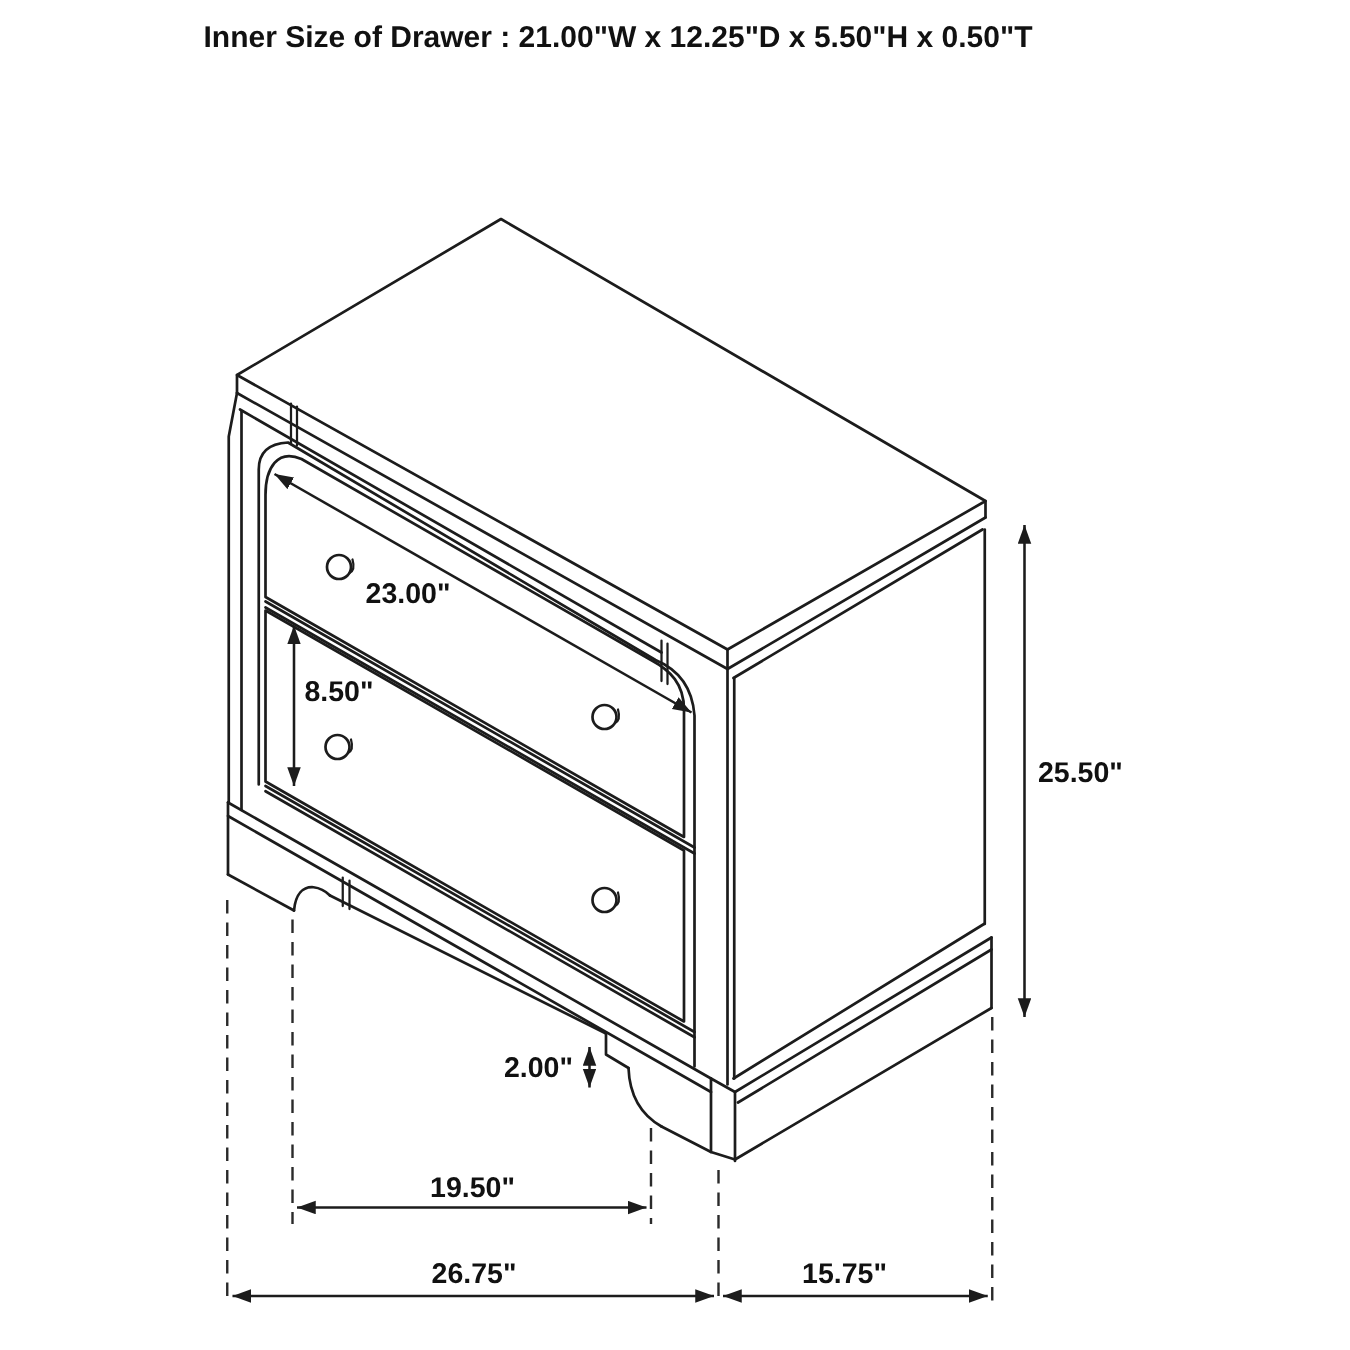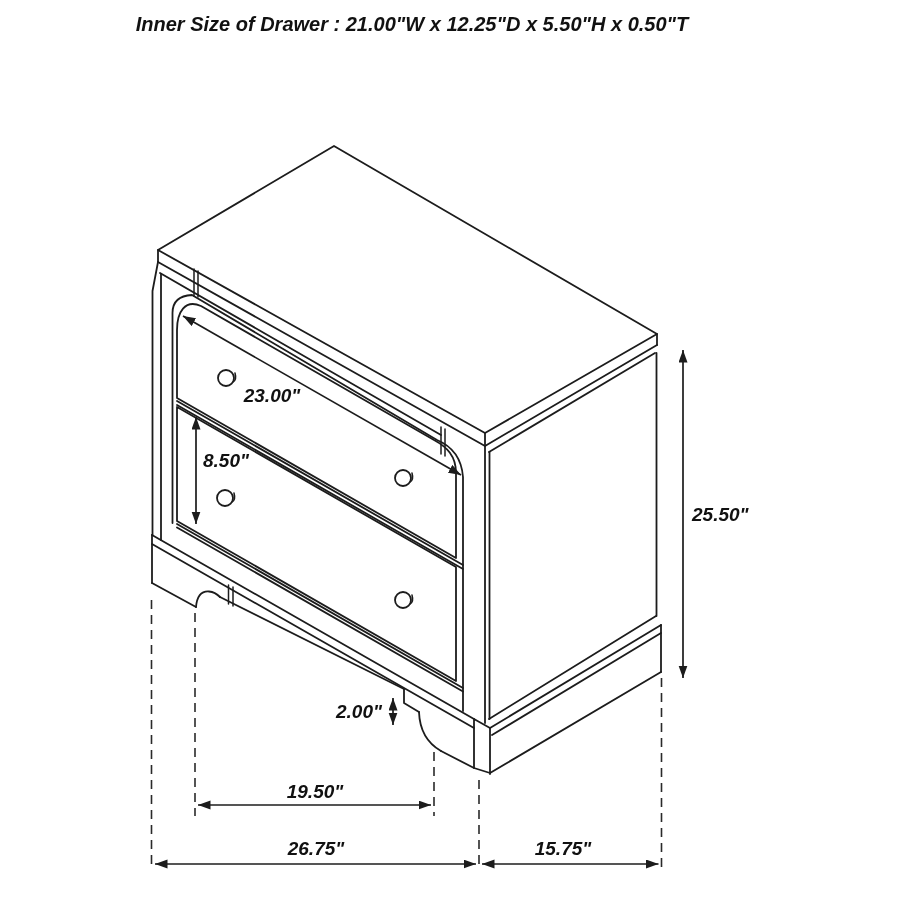--- a/index.html
+++ b/index.html
@@ -7,21 +7,20 @@
     padding: 0;
     background: #ffffff;
     font-family: "Liberation Sans", sans-serif;
   }
   .page {
     position: relative;
     width: 900px;
     height: 900px;
     background: #ffffff;
     overflow: hidden;
-    font-style: italic;
   }
   svg { display: block; }
   .ln {
     fill: none;
     stroke: #1c1c1c;
     stroke-width: 1.8;
     stroke-linecap: round;
     stroke-linejoin: round;
   }
   .thin {

